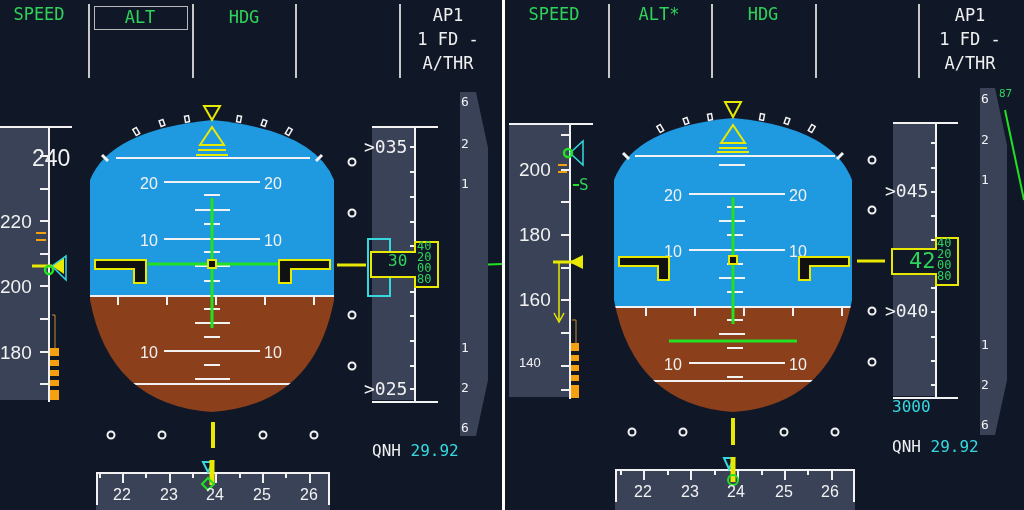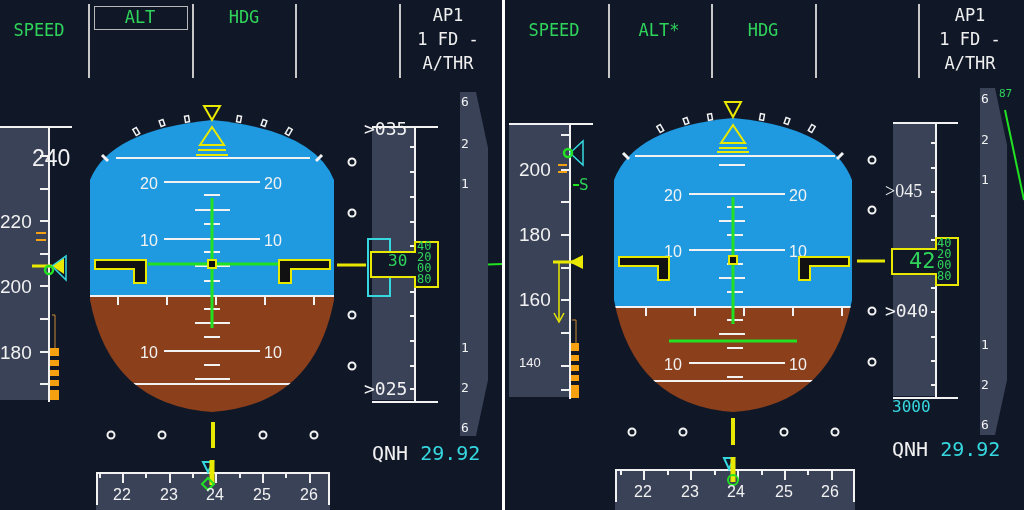--- a/index.html
+++ b/index.html
@@ -1,28 +1,28 @@
 <!DOCTYPE html>
 <html><head>
 <meta charset="utf-8">
 <style>
   html, body { margin:0; padding:0; background:#fff; }
   body { width:1024px; height:510px; position:relative; overflow:hidden; font-family:"DejaVu Sans Mono", "Liberation Mono", monospace; }
   .pfd { position:absolute; top:0; height:510px; background:#101828; overflow:hidden; }
   .pfd svg { position:absolute; left:0; top:0; }
   .fma { position:absolute; top:0; height:78px; left:0; right:0; }
-  .fma-col { position:absolute; top:20px; font-size:17px; color:#2fd35a; text-align:center; }
+  .fma-col { position:absolute; top:4px; font-size:17px; color:#2fd35a; text-align:center; }
   .fma-div { position:absolute; top:4px; width:2px; height:74px; background:#c8c8c8; }
   .fma-ap { position:absolute; top:3px; color:#f0f0f0; font-size:17px; text-align:center; line-height:24px; width:96px; }
   .alt-box-frame { position:absolute; border:1px solid #b8b8b8; }
   .txt { position:absolute; white-space:nowrap; line-height:1; }
   .white { color:#f2f2f2; }
   .green { color:#2fd35a; }
   .cyan { color:#36d8e0; }
-  .qnh { position:absolute; font-size:20px; color:#f0f0f0; }
+  .qnh { position:absolute; font-size:16px; color:#f0f0f0; }
   .qnh .v { color:#36d8e0; }
 </style>
 </head>
 <body>
 
 <div class="pfd" style="left:0; width:502px;">
 
   <div class="fma">
     <span class="fma-col" style="left:4px; width:70px;">SPEED</span>
     <div class="fma-div" style="left:88px;"></div>
@@ -212,21 +212,21 @@
       <line x1="212" y1="460" x2="212" y2="485" stroke="#e8e800" stroke-width="5"></line>
       <polygon points="208,478 214,484 208,490 202,484" fill="none" stroke="#22e022" stroke-width="2"></polygon>
     </g>
   </svg>
 
   <span class="txt white" style="left:0; top:147px; font-size:23px; font-family:'Liberation Sans',sans-serif;margin-left:32px;">240</span>
   <span class="txt white" style="left:0; top:212px; font-size:19px; font-family:'Liberation Sans',sans-serif;">220</span>
   <span class="txt white" style="left:0; top:277px; font-size:19px; font-family:'Liberation Sans',sans-serif;">200</span>
   <span class="txt white" style="left:0; top:343px; font-size:19px; font-family:'Liberation Sans',sans-serif;">180</span>
 
-  <span class="txt white" style="left:364px; top:120px; font-size:18px;">&gt;035</span>
+  <span class="txt white" style="left:364px; top:138px; font-size:18px;">&gt;035</span>
   <span class="txt white" style="left:364px; top:380px; font-size:18px;text-align:right;">&gt;025</span>
   <span class="txt green" style="left:388px; top:253px; font-size:16px;">30</span>
   <div style="position:absolute; left:417px; top:241px; width:21px; height:46px; overflow:hidden; color:#2fd35a; font-size:12px; line-height:11px;">
     <div>40</div>
     <div>20</div>
     <div>00</div>
     <div>80</div>
   </div>
 
   <span class="txt white" style="left:461px; top:95px; font-size:13px;">6</span>
@@ -437,21 +437,21 @@
       <circle cx="228" cy="480" r="5" fill="none" stroke="#22e022" stroke-width="2"></circle>
     </g>
   </svg>
 
   <span class="txt white" style="left:14px; top:160px; font-size:19px; font-family:'Liberation Sans',sans-serif;">200</span>
   <span class="txt white" style="left:14px; top:225px; font-size:19px; font-family:'Liberation Sans',sans-serif;">180</span>
   <span class="txt white" style="left:14px; top:290px; font-size:19px; font-family:'Liberation Sans',sans-serif;">160</span>
   <span class="txt white" style="left:14px; top:356px; font-size:13px; font-family:'Liberation Sans',sans-serif;">140</span>
   <span class="txt green" style="left:74px; top:177px; font-size:16px;">S</span>
 
-  <span class="txt white" style="left:380px; top:182px; font-size:18px;font-family:Liberation Serif, serif;">&gt;045</span>
+  <span class="txt white" style="left:380px; top:182px; font-size:18px;">&gt;045</span>
   <span class="txt white" style="left:380px; top:302px; font-size:18px;">&gt;040</span>
   <span class="txt green" style="left:404px; top:250px; font-size:22px;">42</span>
   <div style="position:absolute; left:432px; top:238px; width:21px; height:47px; overflow:hidden; color:#2fd35a; font-size:12px; line-height:11px;">
     <div>40</div>
     <div>20</div>
     <div>00</div>
     <div>80</div>
   </div>
   <span class="txt cyan" style="left:387px; top:399px; font-size:16px;">3000</span>
 

